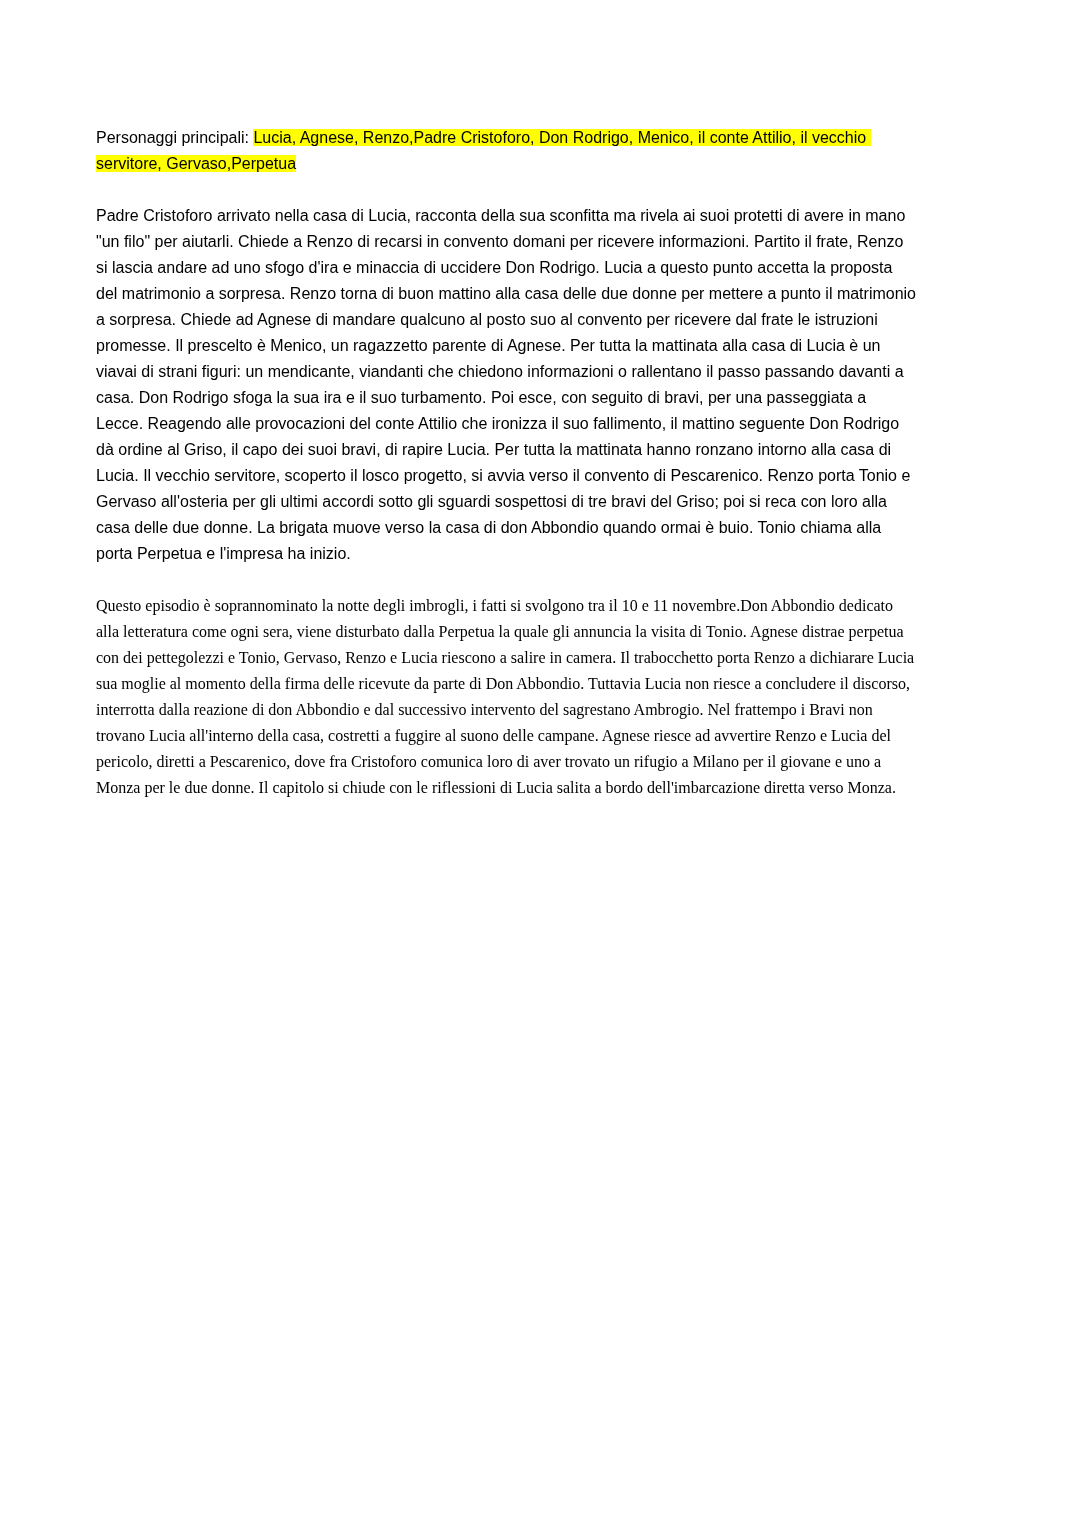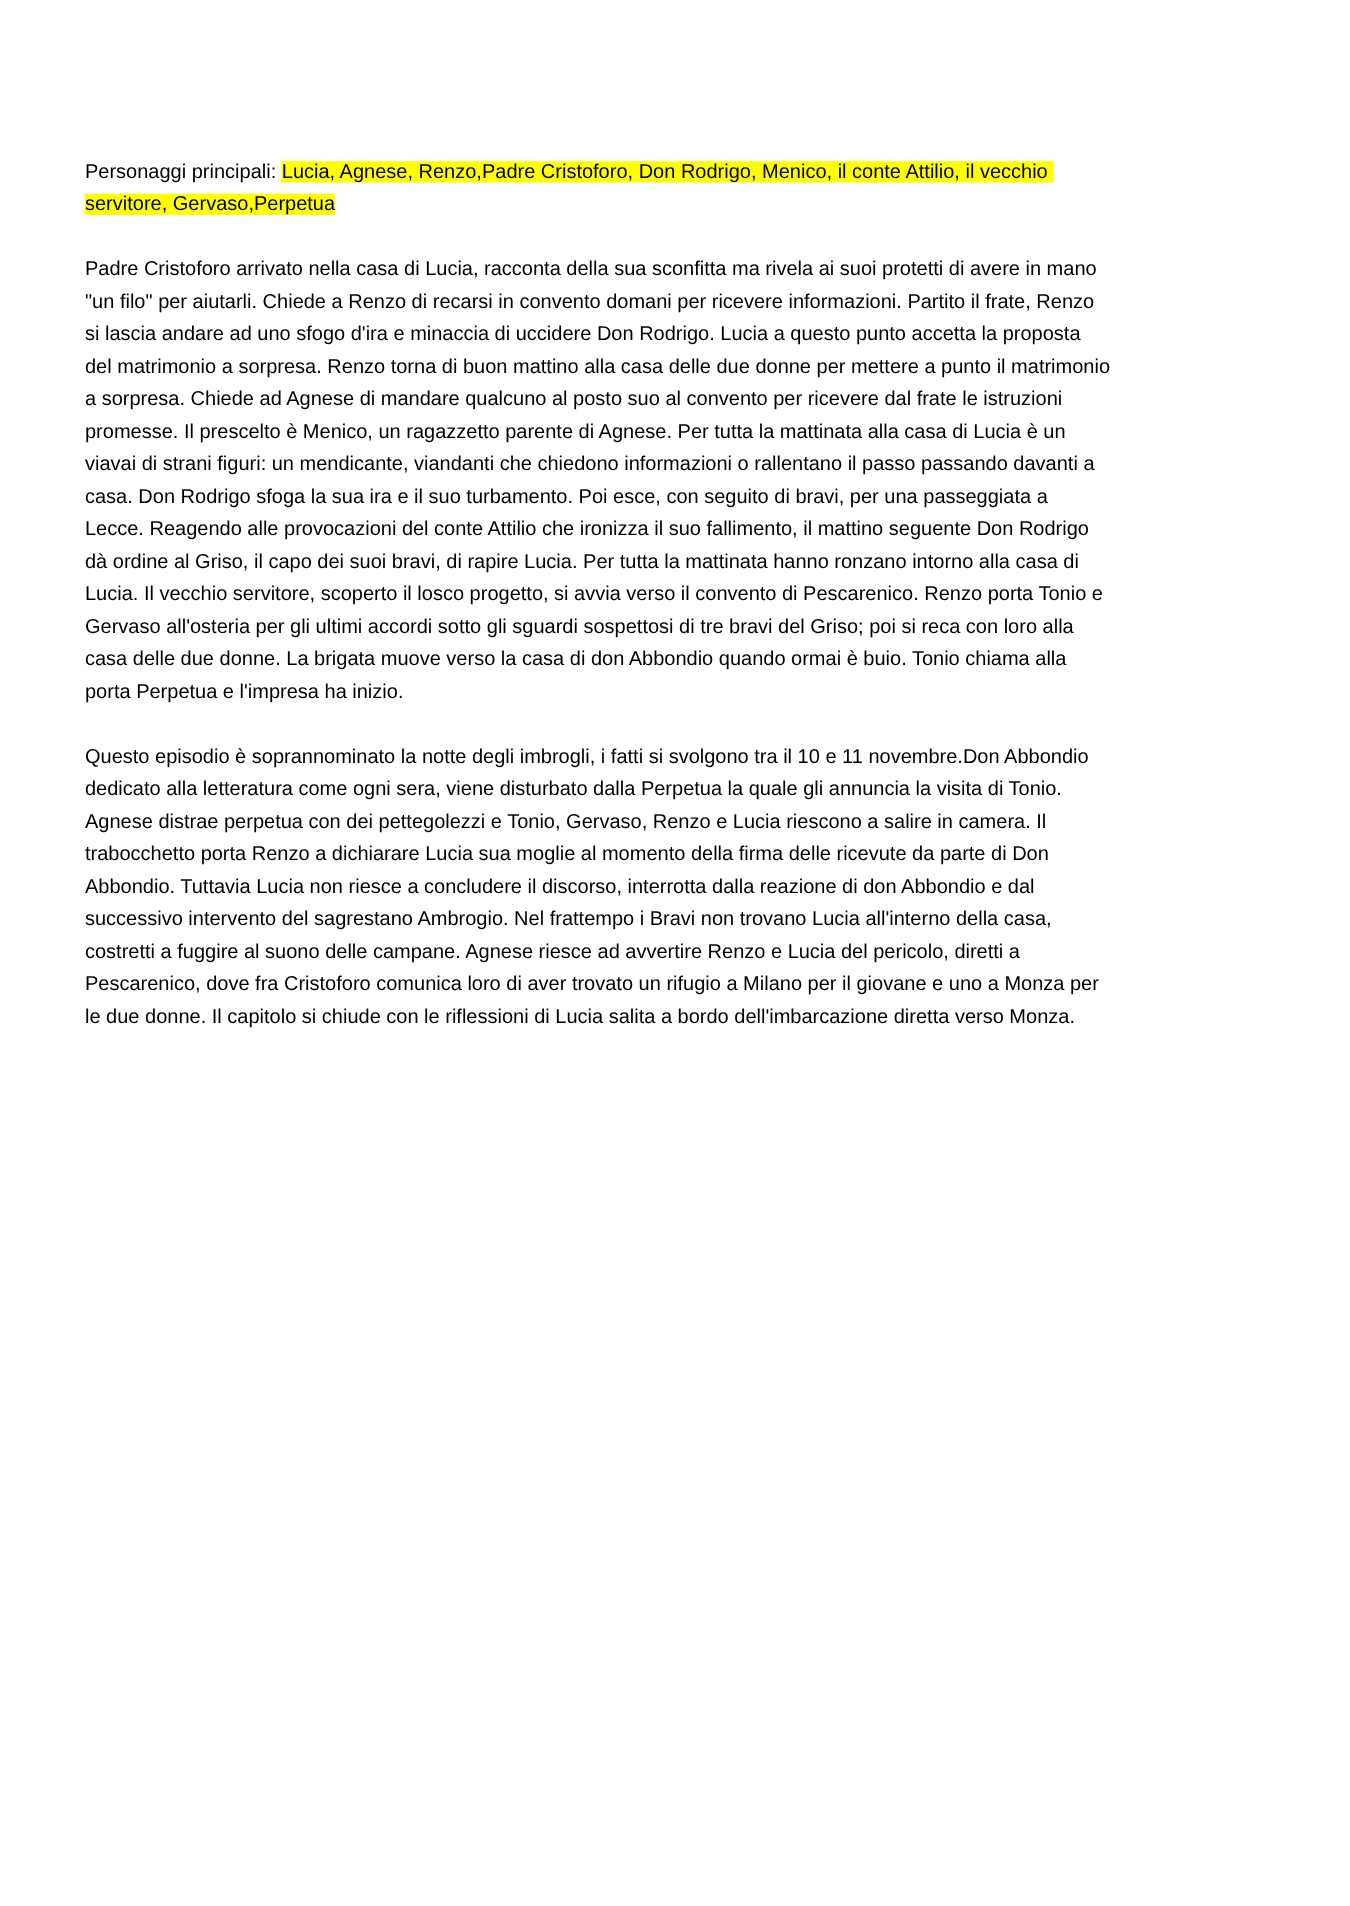--- a/index.html
+++ b/index.html
@@ -5,37 +5,38 @@
   html, body {
     margin: 0;
     padding: 0;
     background: #ffffff;
   }
   .page {
     width: 1080px;
     height: 1525px;
     background: #ffffff;
     box-sizing: border-box;
-    padding: 125px 130px 40px 68px;
+    padding: 125px 130px 40px 96px;
     overflow: hidden;
   }
   .doc-body {
     width: 820px;
     font-family: "Liberation Sans", "DejaVu Sans", sans-serif;
     font-size: 16px;
     line-height: 26px;
     color: var(--text-color, #000000);
   }
   .doc-paragraph {
     margin: 0 0 26px 0;
     white-space: pre-wrap;
     word-wrap: break-word;
   }
   .doc-paragraph:last-child {
     margin-bottom: 0;
+    font-family: Liberation Serif, serif;
   }
   .highlight {
     background-color: var(--highlight, #ffff00);
   }
 </style>
 </head>
 <body>
 
 <div class="page">
   <div class="doc-body">

